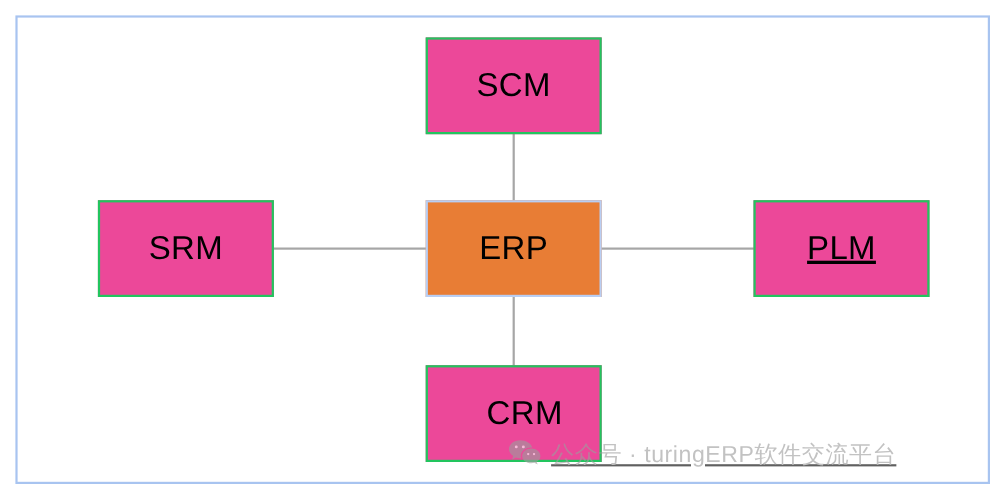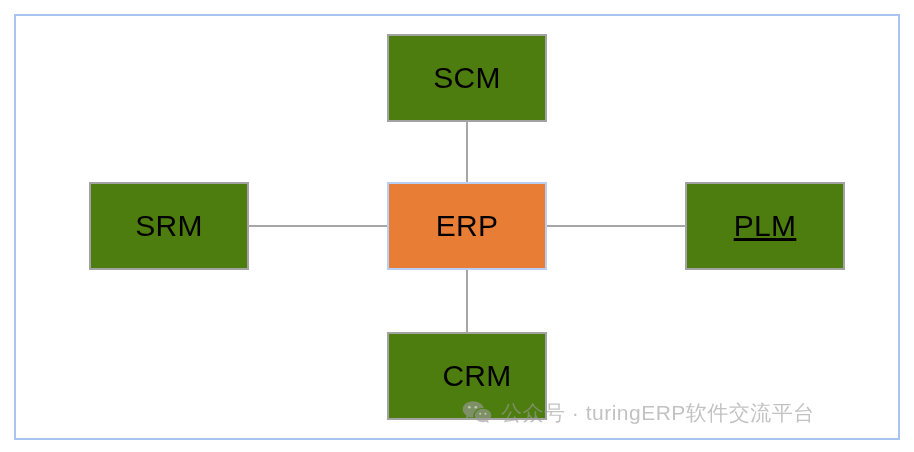--- a/index.html
+++ b/index.html
@@ -37,22 +37,22 @@
   .connector.h { height: 2px; }
   .connector.v { width: 2px; }
 
   
   .node {
     position: absolute;
     box-sizing: border-box;
     display: flex;
     align-items: center;
     justify-content: center;
-    border: 2px solid #a3a3a3;
-    background: #4d7c0f;
+    border: 2px solid #22c55e;
+    background: #ec4899;
     color: #000000;
     font-size: 30px;
     line-height: 1;
     letter-spacing: 0.3px;
     z-index: 3;
   }
   .node.center {
     background: #e87d35;
     border: 2px solid #b9cef3;
     z-index: 4;
@@ -74,25 +74,26 @@
   #conn-erp-crm { left: 466px; top: 268px; height: 66px; }
   #conn-srm-erp { left: 247px; top: 225px; width: 142px; }
   #conn-erp-plm { left: 545px; top: 225px; width: 142px; }
 
   
   .watermark {
     position: absolute;
     left: 462px;
     top: 399px;
     display: flex;
-    align-items: center;
+    align-items: flex-start;
     gap: 9px;
     z-index: 6;
     opacity: 0.62;
     pointer-events: none;
+    text-decoration: underline;
   }
   .watermark-text {
     font-size: 21px;
     color: #9d9d9d;
     white-space: nowrap;
     letter-spacing: 0.5px;
   }
   .wechat-icon {
     width: 30px;
     height: 26px;

